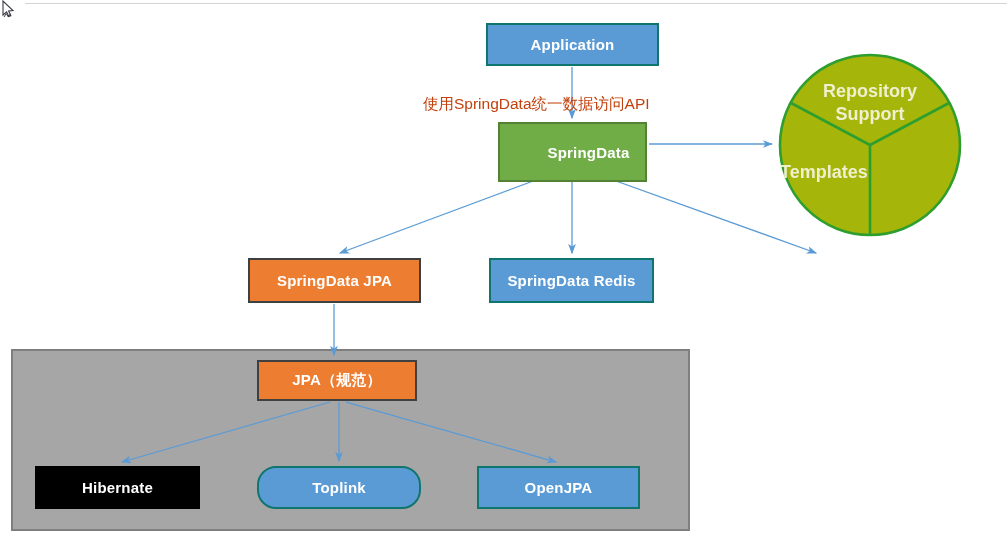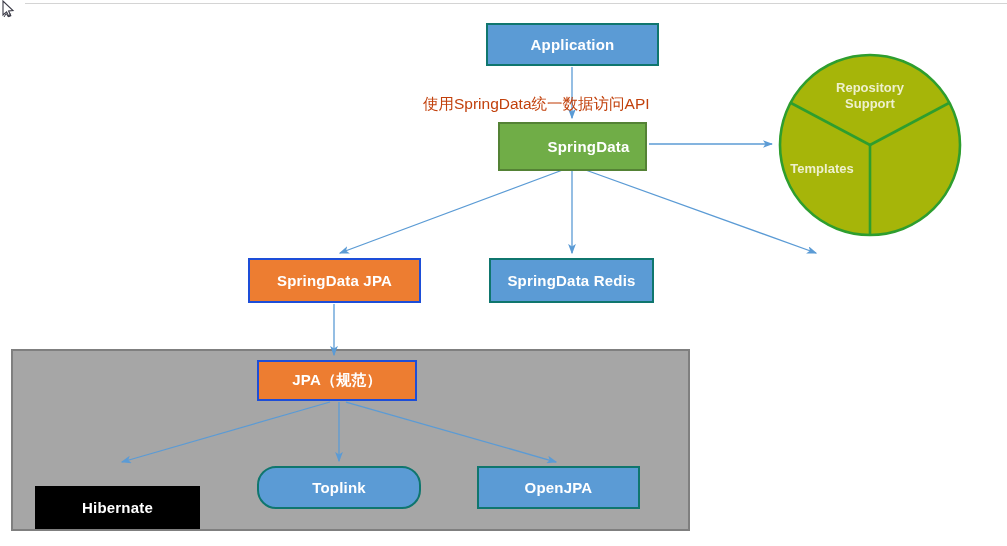--- a/index.html
+++ b/index.html
@@ -12,38 +12,38 @@
     position:absolute;left:11px;top:349px;width:679px;height:182px;
     background:#a6a6a6;border:2px solid #7f7f7f;box-sizing:border-box;
   }
   .box{
     position:absolute;display:flex;align-items:center;justify-content:center;
     box-sizing:border-box;color:#ffffff;font-size:15px;font-weight:600;
     letter-spacing:.2px;white-space:nowrap;z-index:3;
   }
   .blue{background:#5b9bd5;border:2px solid #0f766e;}
   .green{background:#70ad47;border:2px solid #548235;}
-  .orange{background:#ed7d31;border:2px solid #1d4ed8;}
-  .black{background:#000000;border:2px solid #000000;margin-top:20px;}
+  .orange{background:#ed7d31;border:2px solid #404040;}
+  .black{background:#000000;border:2px solid #000000;}
   .b-app{left:486px;top:23px;width:173px;height:43px;}
-  .b-sd{left:498px;top:122px;width:149px;height:49px;padding-left:32px;}
+  .b-sd{left:498px;top:122px;width:149px;height:60px;padding-left:32px;}
   .b-jpa{left:248px;top:258px;width:173px;height:45px;}
   .b-redis{left:489px;top:258px;width:165px;height:45px;}
   .b-mongo{left:723px;top:257px;width:190px;height:45px;}
   .b-spec{left:257px;top:360px;width:160px;height:41px;}
   .b-hib{left:35px;top:466px;width:165px;height:43px;}
   .b-top{left:257px;top:466px;width:164px;height:43px;border-radius:19px;}
   .b-open{left:477px;top:466px;width:163px;height:43px;}
   .caption{
     position:absolute;left:423px;top:94px;width:290px;z-index:3;
     color:#c2410c;font-size:15.5px;font-weight:400;white-space:nowrap;
   }
   .arrows{position:absolute;left:0;top:0;z-index:2;}
   .pielabel{
-    position:absolute;z-index:3;color:#eef0ce;font-size:13px;font-weight:600;
+    position:absolute;z-index:3;color:#eef0ce;font-size:18px;font-weight:600;
     text-align:center;line-height:1.25;
   }
   .pl-repo{left:818px;top:80px;width:104px;}
   .pl-tmpl{left:780px;top:161px;width:84px;}
   .pl-obj{left:874px;top:153px;width:80px;}
   .cursor{position:absolute;left:1px;top:0px;z-index:5;}
 </style>
 </head>
 <body>
 

